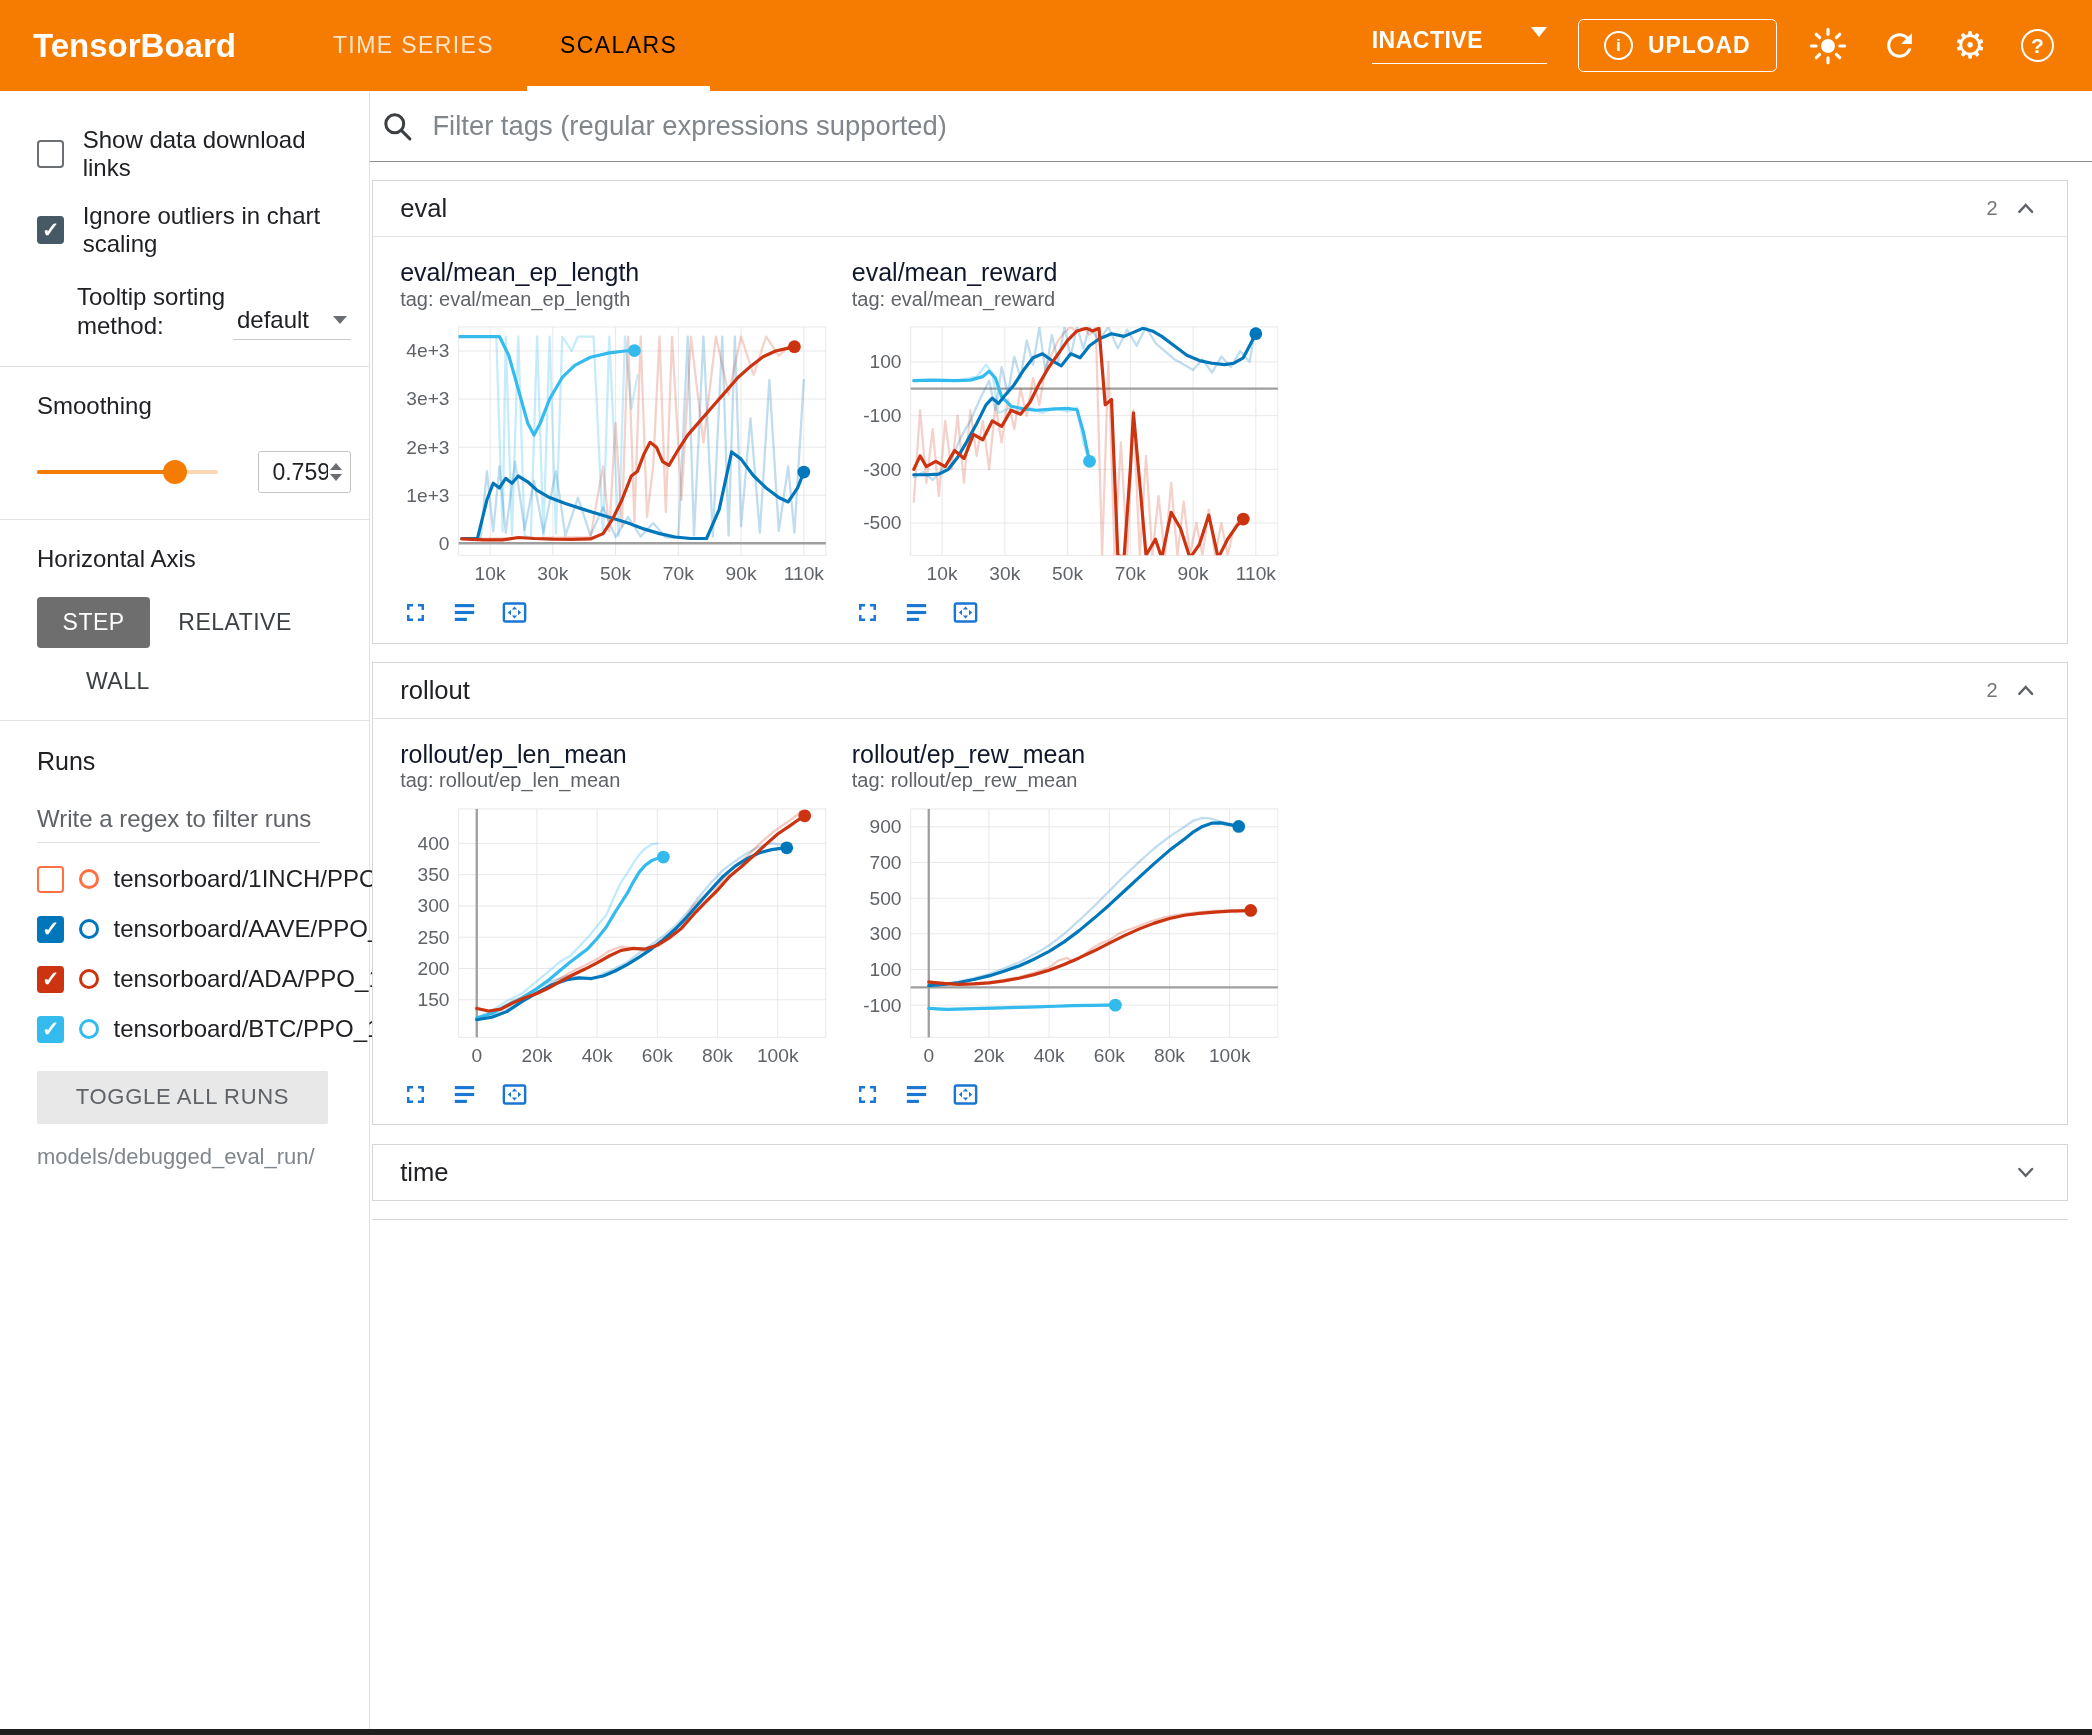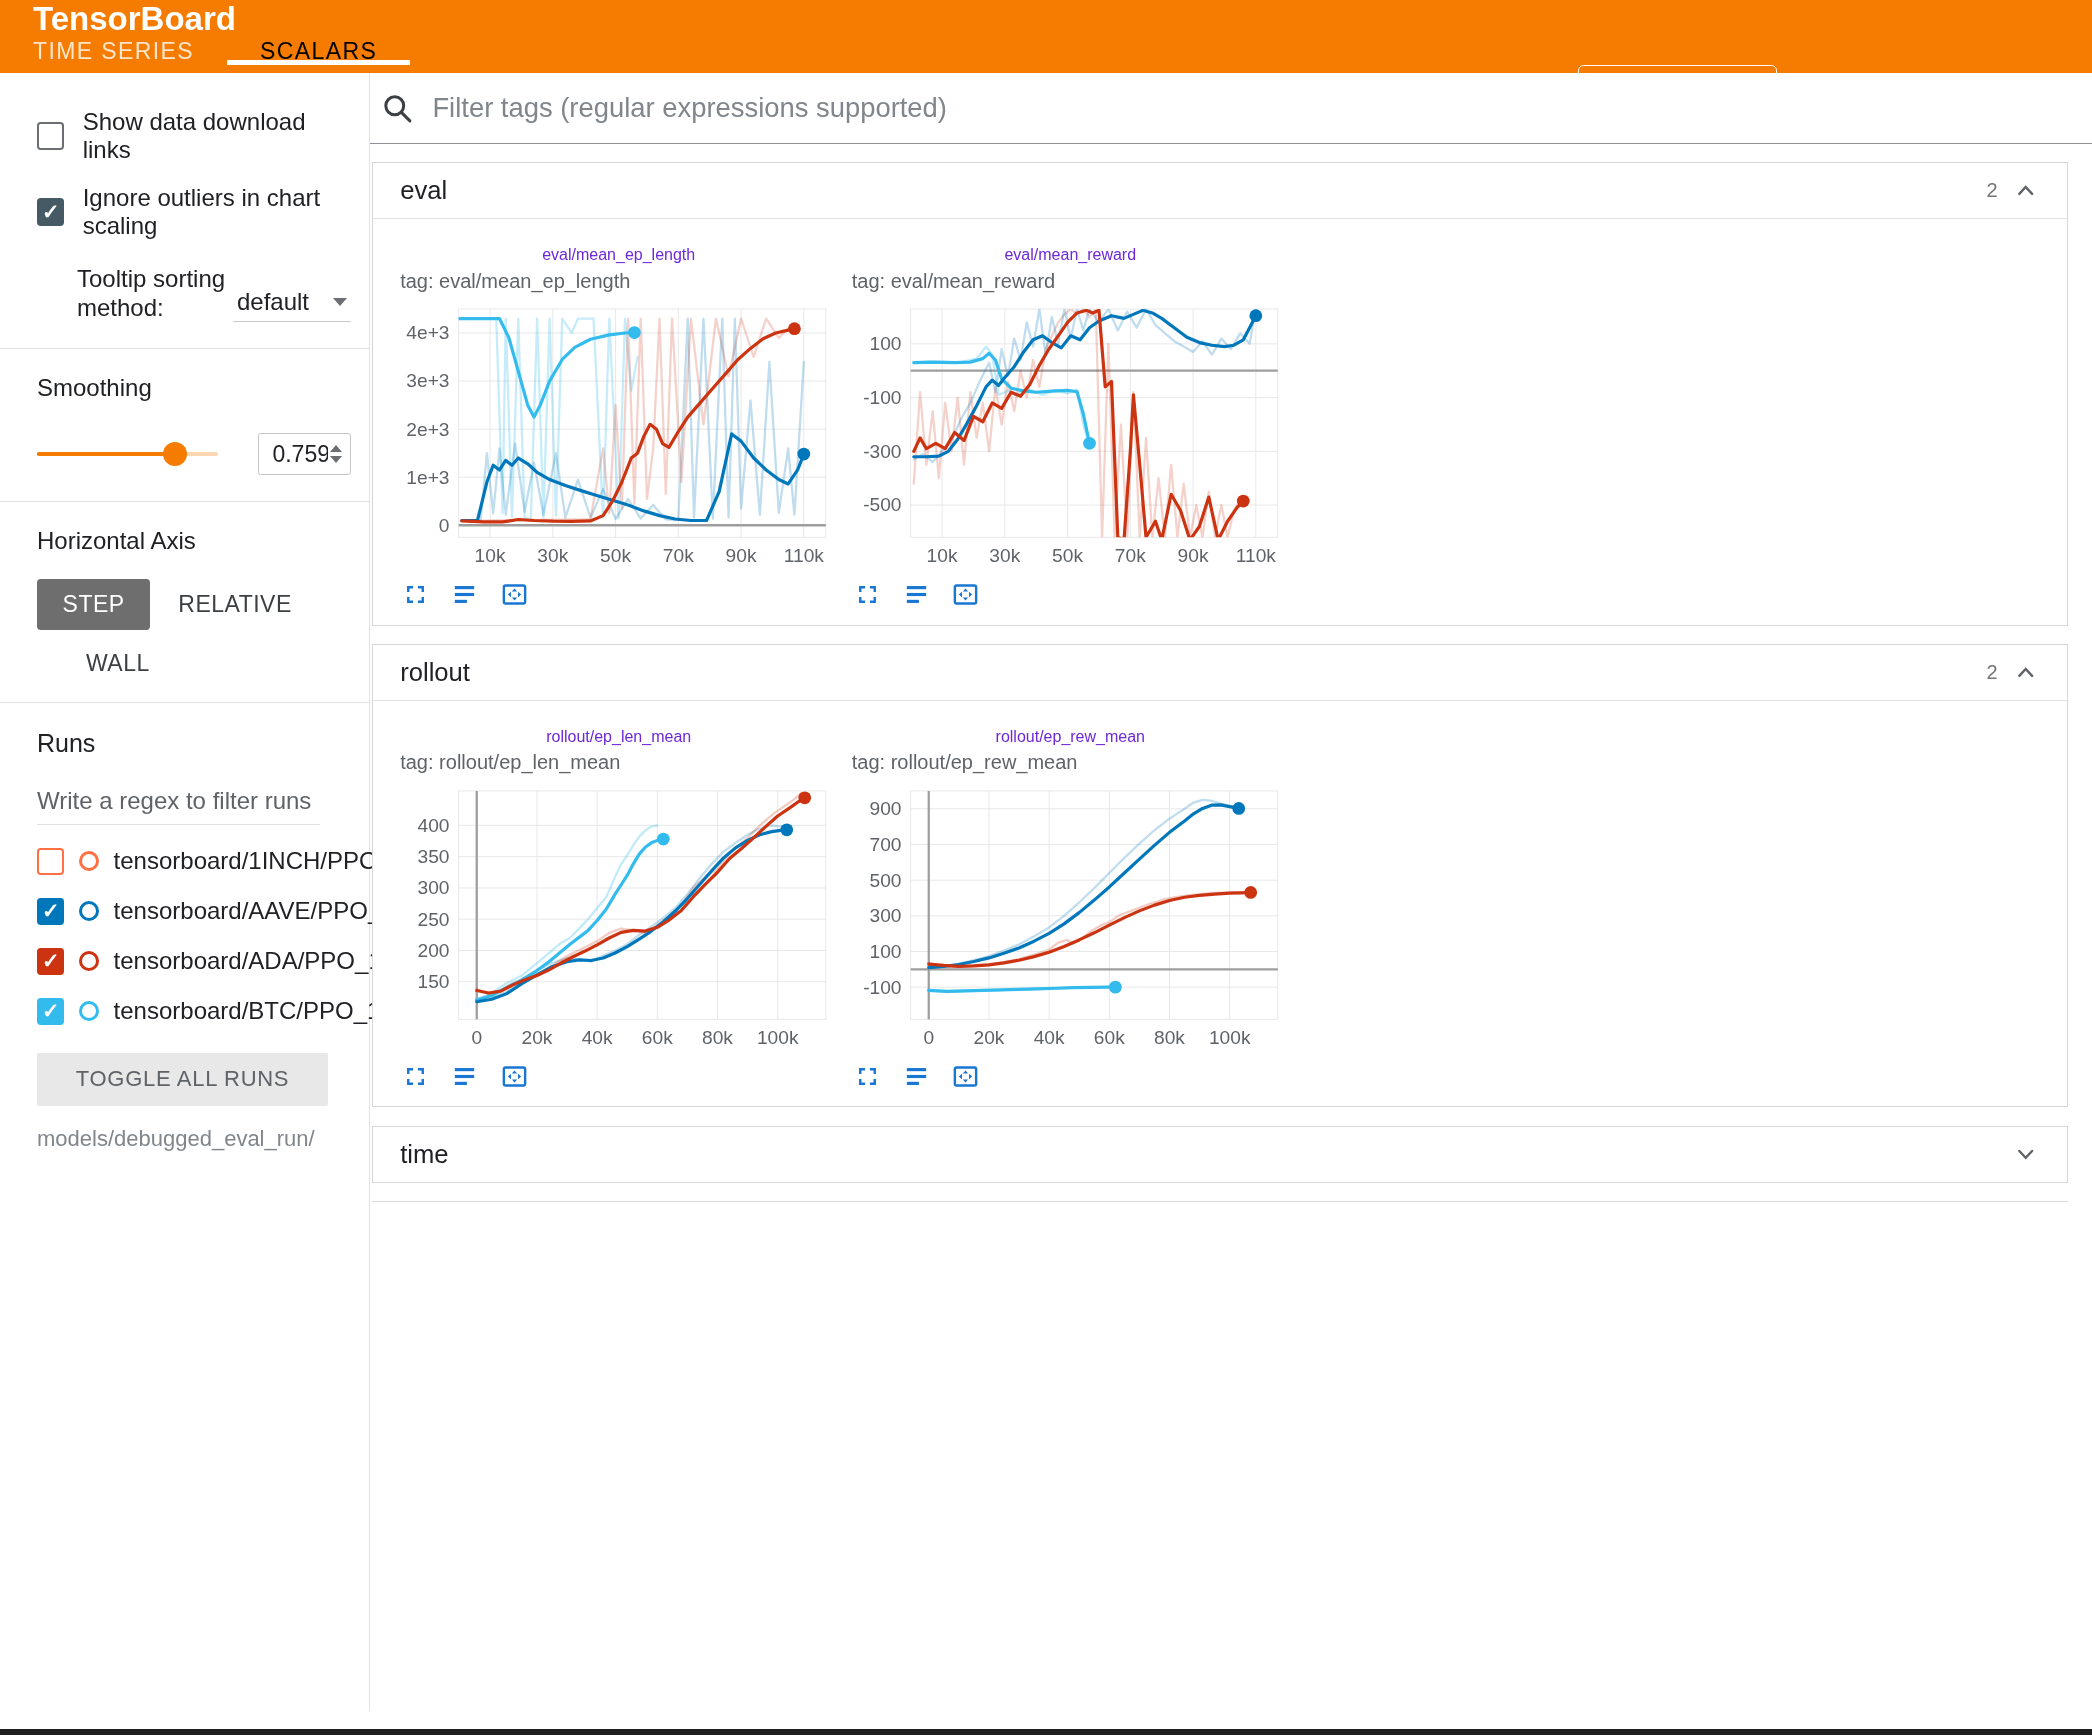--- a/index.html
+++ b/index.html
@@ -3,21 +3,21 @@
 <meta charset="utf-8">
 <style>
   * { box-sizing: border-box; }
   html,body { margin:0; padding:0; }
   body {
     width:2092px; height:1735px; position:relative; overflow:hidden;
     background:#ffffff; color:#202124;
     font-family:"Liberation Sans", sans-serif;
   }
   
-  .header { height:73px; background:#f57c00; display:flex; align-items:stretch; color:#fff;flex-direction:column; }
+  .header { height:91px; background:#f57c00; display:flex; align-items:stretch; color:#fff; }
   .logo { font-size:33px; font-weight:bold; display:flex; align-items:center; margin:0 64px 0 33px; }
   .tabs { display:flex; }
   .tab { display:flex; align-items:center; padding:0 33px; font-size:23px; font-weight:500;
          letter-spacing:1.4px; color:rgba(255,255,255,.8); position:relative; cursor:pointer; }
   .tab.active { color:#000000; }
   .tab.active::after { content:""; position:absolute; left:0; right:0; bottom:0; height:4.6px; background:#fff; }
   .header-right { margin-left:auto; display:flex; align-items:center; gap:31px; padding-right:38px; }
   .status-select { display:flex; align-items:flex-start; justify-content:space-between; width:175px;
                    border-bottom:1.8px solid #fff; padding-bottom:9.1px; font-size:23px; font-weight:bold;
                    letter-spacing:0.5px; cursor:pointer; }
@@ -80,21 +80,21 @@
                       margin-left:16.4px; color:#202124; }
   .filter-row input::placeholder { color:#80868b; }
   .content { padding:18.3px 24px 0 1.8px; }
   .card { border:0.9px solid #d6d6d6; background:#fff; margin-bottom:18.3px; }
   .card-header { height:55px; display:flex; align-items:center; padding:0 27.4px; cursor:pointer; }
   .card-title { font-size:25.6px; color:#202124; }
   .card-header .spacer { flex:1; }
   .count { font-size:20px; color:#757575; margin-right:14.6px; }
   .card-body { border-top:0.9px solid #e3e3e3; padding:22px 27.4px 12.8px 27.4px; display:flex; gap:14.6px; }
   .chart { width:437px; }
-  .chart-title { font-size:16px; color:#6d28d9; line-height:27.4px;text-align:center; }
+  .chart-title { font-size:25px; color:#0f172a; line-height:27.4px; }
   .chart-tag { font-size:20px; color:#5f6368; line-height:24px; margin-top:0; }
   .plot-host { margin-top:5.5px; }
   .chart-actions { display:flex; gap:18.3px; margin-top:3.7px; height:33px; }
   .act { width:31px; height:31px; cursor:pointer; display:flex; align-items:center; justify-content:center; }
   .next-section-border { border-top:0.9px solid #d6d6d6; margin:0 24px 0 1.8px; }
   .bottom-edge { position:absolute; left:0; right:0; bottom:0; height:6.4px; background:#1f1f1f; }
   svg text { font-family:"Liberation Sans", sans-serif; }
 </style>
 </head>
 <body>

